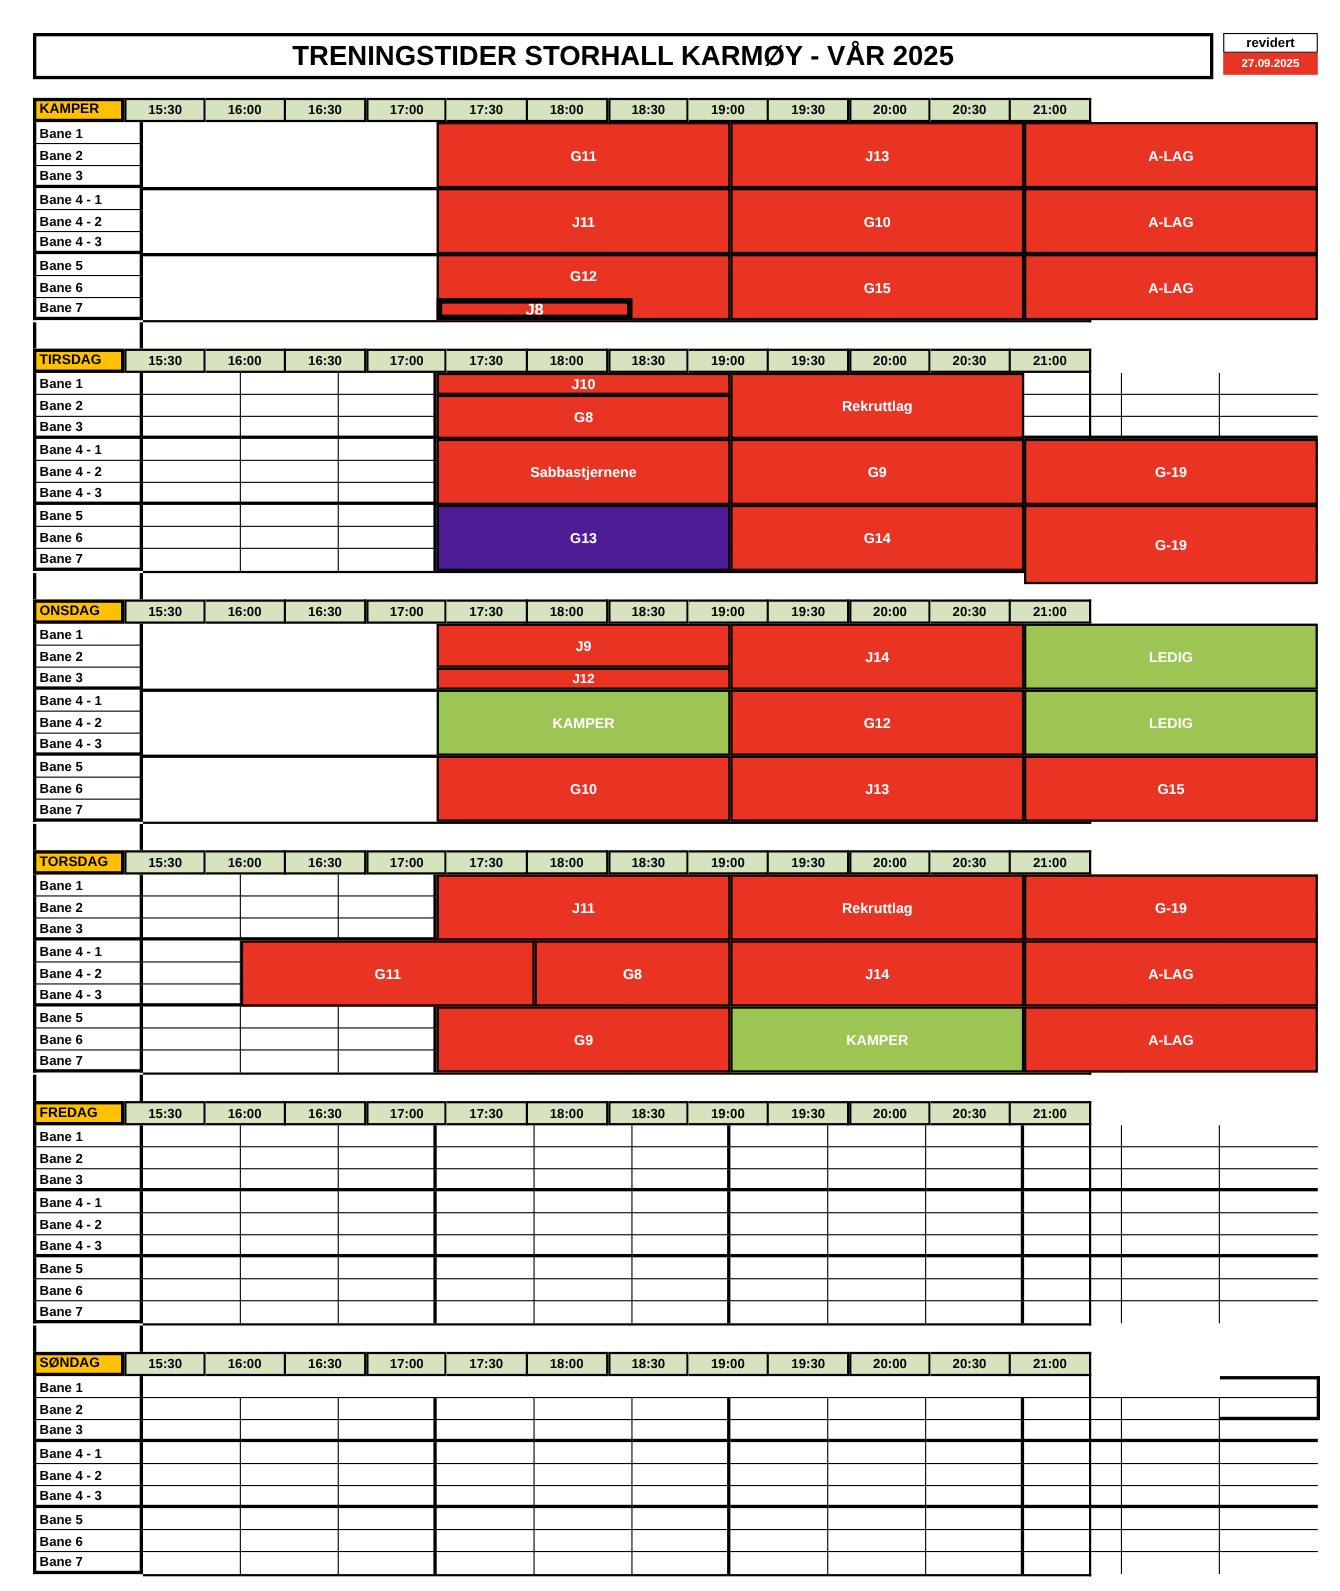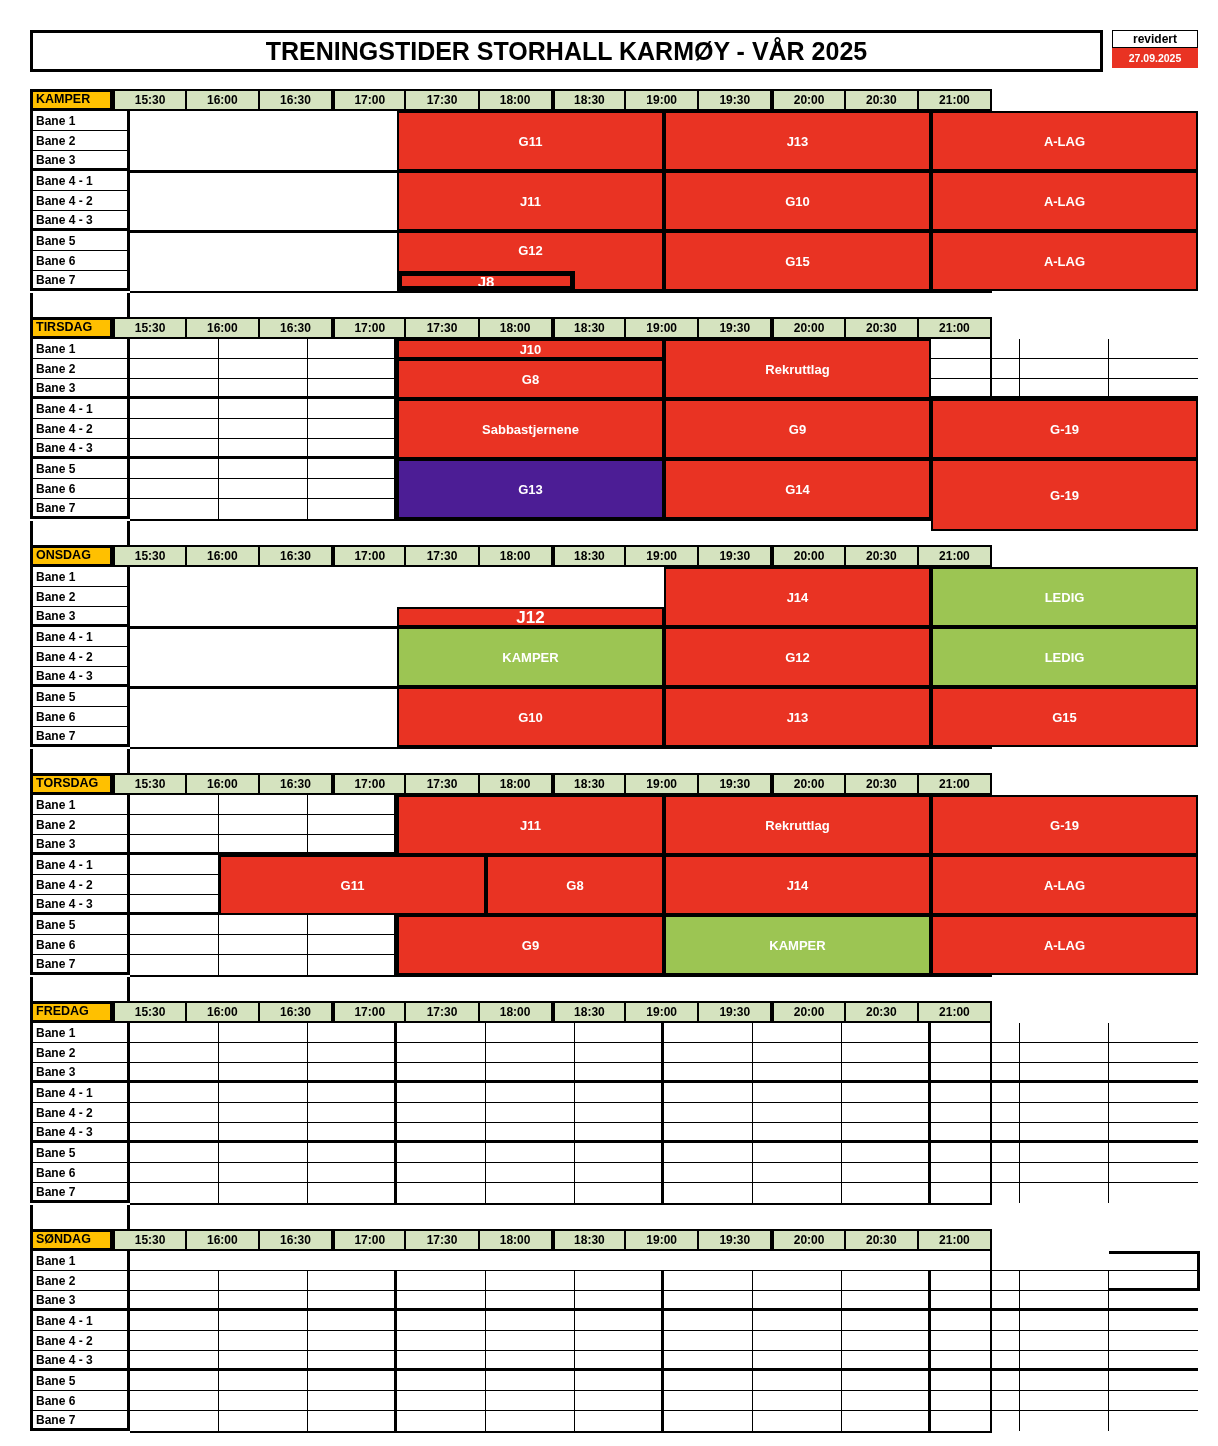--- a/index.html
+++ b/index.html
@@ -63,21 +63,21 @@
   .hline { position: absolute; left: 0; width: 1068px; height: 3px; background: #000; }
 
   .block {
     position: absolute; border: 2px solid #000;
     display: flex; align-items: center; justify-content: center;
     color: #fff; font-weight: bold; font-size: 13px; line-height: 1;
     white-space: nowrap; overflow: hidden;
   }
   .block.thick { border-width: 5px; font-size: 15px; }
   .block.label-up { padding-bottom: 22px; }
-  .block.big-label { font-size: 17px; text-align: right; }
+  .block.big-label { font-size: 12px; text-align: right; }
 
   .corner-outline { position: absolute; border: 3px solid #000; border-left: none; background: transparent; }
 
   .spacer { height: 24px; }
   .spacer-cell { width: 100px; height: 100%; border-left: 3px solid #000; border-right: 3px solid #000; }
 </style>
 </head>
 <body>
 
 <div class="page">
@@ -314,20 +314,21 @@
             <div class="lane-cell">Bane 4 - 1</div>
             <div class="lane-cell">Bane 4 - 2</div>
             <div class="lane-cell group-end">Bane 4 - 3</div>
             <div class="lane-cell">Bane 5</div>
             <div class="lane-cell">Bane 6</div>
             <div class="lane-cell group-end">Bane 7</div>
           </div>
           <div class="grid-area">
             <div class="hline" style="top: 59px;"></div>
             <div class="hline" style="top: 119px;"></div>
+            <div class="block" style="left: 267px; top: 0px; width: 267px; height: 40px; background: rgb(233, 51, 35);">J9</div>
             <div class="block big-label" style="left: 267px; top: 40px; width: 267px; height: 20px; background: rgb(233, 51, 35);">J12</div>
             <div class="block" style="left: 534px; top: 0px; width: 267px; height: 60px; background: rgb(233, 51, 35);">J14</div>
             <div class="block" style="left: 801px; top: 0px; width: 267px; height: 60px; background: rgb(156, 197, 83);">LEDIG</div>
             <div class="block" style="left: 267px; top: 60px; width: 267px; height: 60px; background: rgb(156, 197, 83);">KAMPER</div>
             <div class="block" style="left: 534px; top: 60px; width: 267px; height: 60px; background: rgb(233, 51, 35);">G12</div>
             <div class="block" style="left: 801px; top: 60px; width: 267px; height: 60px; background: rgb(156, 197, 83);">LEDIG</div>
             <div class="block" style="left: 267px; top: 120px; width: 267px; height: 60px; background: rgb(233, 51, 35);">G10</div>
             <div class="block" style="left: 534px; top: 120px; width: 267px; height: 60px; background: rgb(233, 51, 35);">J13</div>
             <div class="block" style="left: 801px; top: 120px; width: 267px; height: 60px; background: rgb(233, 51, 35);">G15</div>
           </div>

